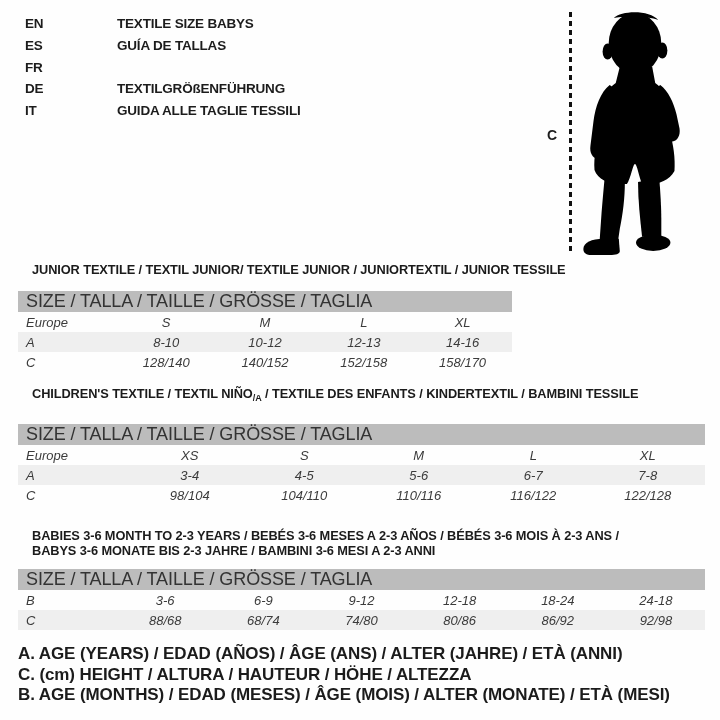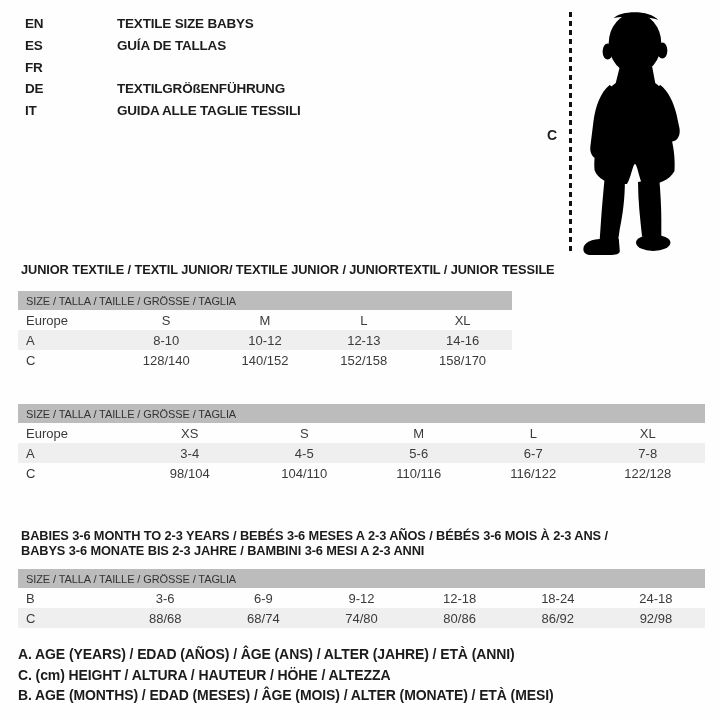--- a/index.html
+++ b/index.html
@@ -23,42 +23,42 @@
   .fig-label { position: absolute; left: 4px; top: 119px; font-weight: 700; font-size: 14px; }
   .toddler { position: absolute; left: 36px; top: 2px; width: 114px; height: 246px; }
 
   
   .section { position: absolute; left: 18px; }
   .section-junior   { top: 262px; width: 494px; }
   .section-children { top: 386px; width: 687px; }
   .section-babies   { top: 528px; width: 687px; }
   .section-title {
     font-weight: 700; font-size: 12.8px; letter-spacing: -0.1px;
-    color: #1b1b1b; line-height: 15px; margin-left: 3px; white-space: nowrap;
+    color: #1b1b1b; line-height: 15px; margin-left: 14px; white-space: nowrap;
   }
   .sub-a { font-size: 9px; vertical-align: -3px; }
   .section-junior .size-table   { margin-top: 14px; }
   .section-children .size-table { margin-top: 18px; }
   .section-babies .size-table   { margin-top: 11px; }
 
   table.size-table {
     border-collapse: collapse; width: 100%; table-layout: fixed;
     font-size: 13px; color: #3b3b3b;
   }
   table.size-table thead th {
-    background: #bcbcbc; color: #333333; font-weight: 400; font-size: 11px;
+    background: #bcbcbc; color: #333333; font-weight: 400; font-size: 18px;
     text-align: left; height: 19px; padding: 0 0 0 8px; letter-spacing: -0.1px;
   }
-  table.size-table tbody td { height: 20px; text-align: center; padding: 0; white-space: nowrap; }
+  table.size-table tbody td { height: 20px; text-align: center; padding: 0; white-space: nowrap; font-style: italic; }
   table.size-table td.row-label { text-align: left; padding-left: 8px; width: 86px; }
   table.size-table tr.shaded { background: #efefef; }
 
   
   .legend { position: absolute; left: 18px; top: 644px; }
-  .legend-line { font-weight: 700; font-size: 14px; line-height: 20.5px; letter-spacing: -0.1px; color: #1b1b1b; }
+  .legend-line { font-weight: 700; font-size: 17px; line-height: 20.5px; letter-spacing: -0.1px; color: #1b1b1b; }
 </style>
 </head>
 <body>
 
 <div class="page">
 
   <div class="lang-list">
     <div class="lang-row">
       <span class="lang-code">EN</span>
       <span class="lang-label">TEXTILE SIZE BABYS</span>
@@ -139,20 +139,21 @@
             <td>128/140</td>
             <td>140/152</td>
             <td>152/158</td>
             <td>158/170</td>
           </tr>
         </tbody>
     </table>
   </div>
 
   <div class="section section-children">
+    <div class="section-title"><span>CHILDREN'S TEXTILE / TEXTIL NIÑO</span><span class="sub-a">/A</span><span> / TEXTILE DES ENFANTS / KINDERTEXTIL / BAMBINI TESSILE</span></div>
     <table class="size-table">
       <thead>
         <tr>
           <th colspan="6">SIZE / TALLA / TAILLE / GRÖSSE / TAGLIA</th>
         </tr>
       </thead>
       <tbody>
           <tr>
             <td class="row-label">Europe</td>
             <td>XS</td>

